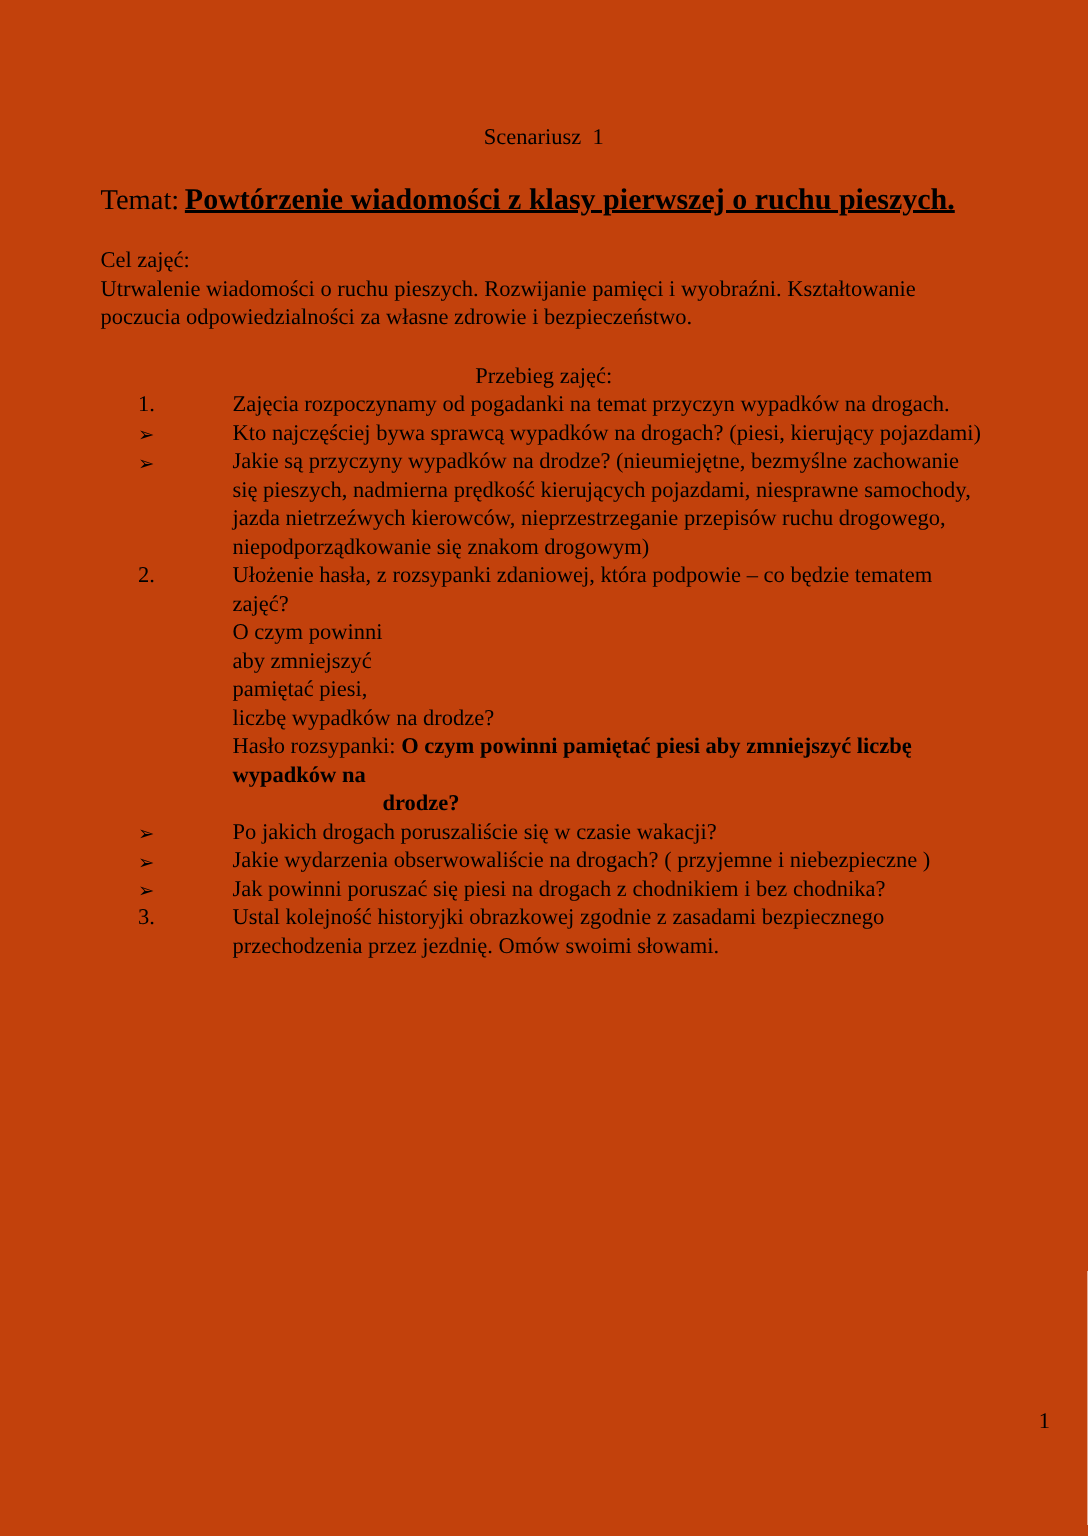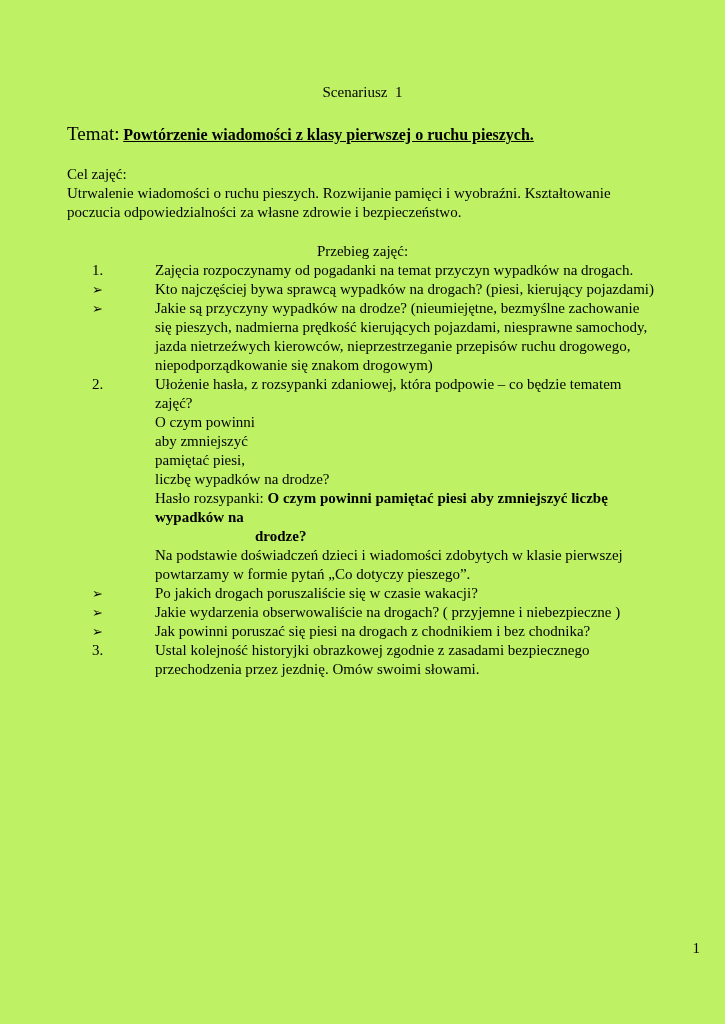--- a/index.html
+++ b/index.html
@@ -4,40 +4,40 @@
 <style>
   html, body {
     margin: 0;
     padding: 0;
     background: #ffffff;
   }
   .page {
     position: relative;
     width: 725px;
     height: 1024px;
-    background: #bef264;
+    background: #c2410c;
     box-sizing: border-box;
     padding: 83px 67px 0 67px;
     font-family: "Liberation Serif", "DejaVu Serif", serif;
     font-size: 15px;
     line-height: 19px;
     color: #000000;
   }
   .doc-header {
     text-align: center;
     white-space: pre;
   }
   .topic-line {
     margin-top: 22px;
   }
   .topic-label {
     font-size: 19px;
   }
   .topic-title {
-    font-size: 16px;
+    font-size: 20px;
     font-weight: bold;
     text-decoration: underline;
   }
   .goal-label {
     margin-top: 20px;
   }
   .goal-text {
     margin-top: 0;
   }
   .plan-heading {
@@ -127,24 +127,20 @@
       </div>
       <div class="list-row">
         <span class="marker"></span>
         <span class="text"><span>Hasło rozsypanki: </span><span class="bold">O czym powinni pamiętać piesi aby zmniejszyć liczbę wypadków na</span></span>
       </div>
       <div class="list-row indent">
         <span class="marker"></span>
         <span class="text"><span class="bold">drodze?</span></span>
       </div>
       <div class="list-row">
-        <span class="marker"></span>
-        <span class="text"><span>Na podstawie doświadczeń dzieci i wiadomości zdobytych w klasie pierwszej powtarzamy w formie pytań „Co dotyczy pieszego”.</span></span>
-      </div>
-      <div class="list-row">
         <span class="marker arrow">➢</span>
         <span class="text"><span>Po jakich drogach poruszaliście się w czasie wakacji?</span></span>
       </div>
       <div class="list-row">
         <span class="marker arrow">➢</span>
         <span class="text"><span>Jakie wydarzenia obserwowaliście na drogach? ( przyjemne i niebezpieczne )</span></span>
       </div>
       <div class="list-row">
         <span class="marker arrow">➢</span>
         <span class="text"><span>Jak powinni poruszać się piesi na drogach z chodnikiem i bez chodnika?</span></span>

